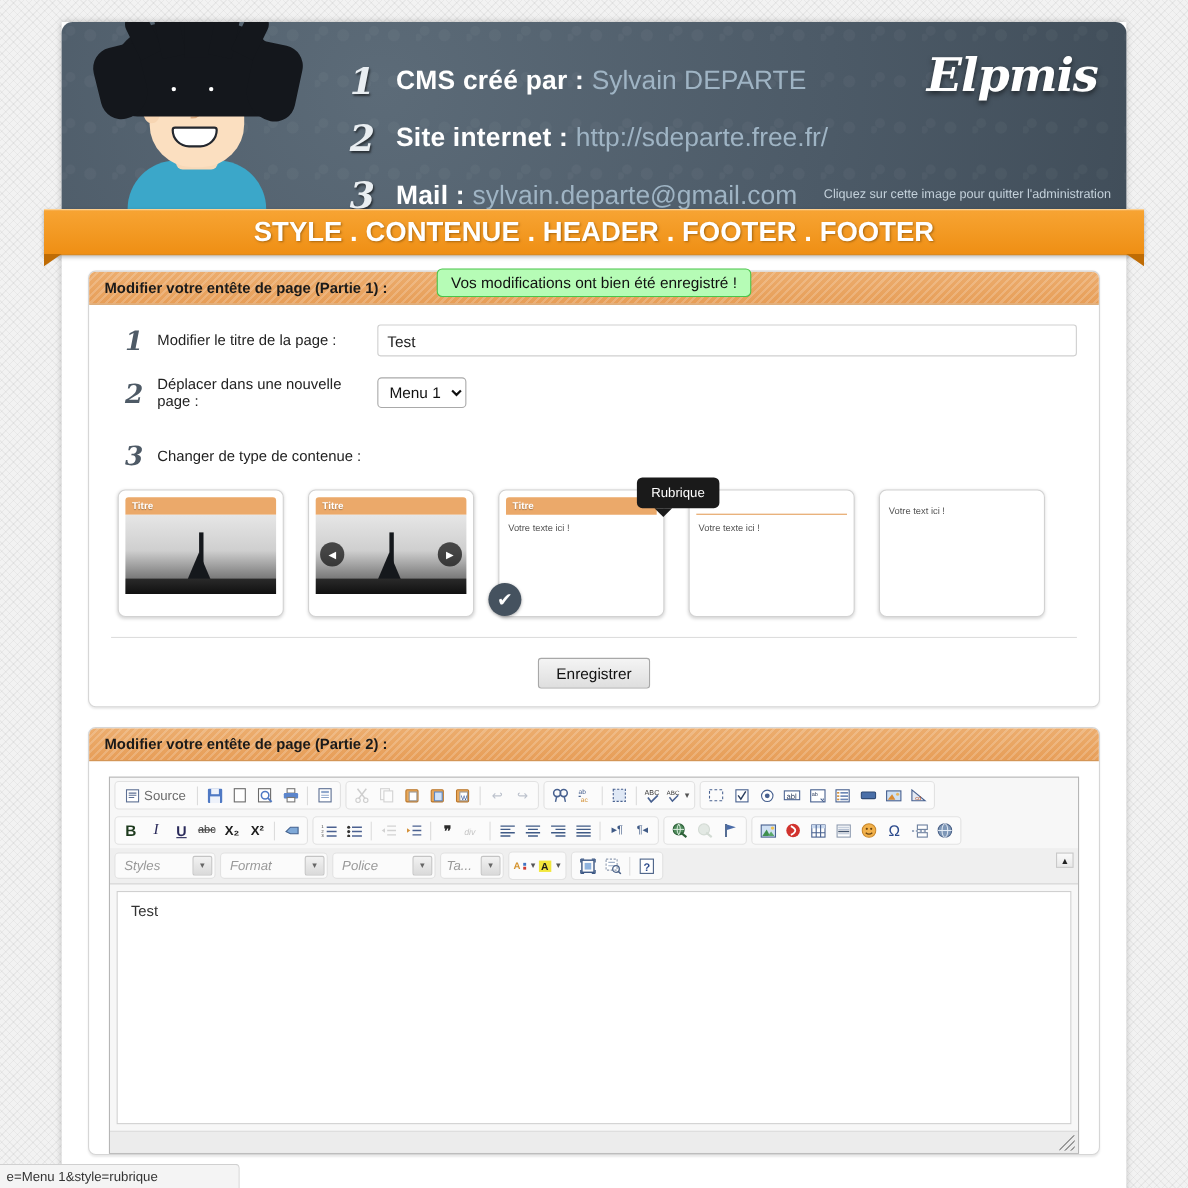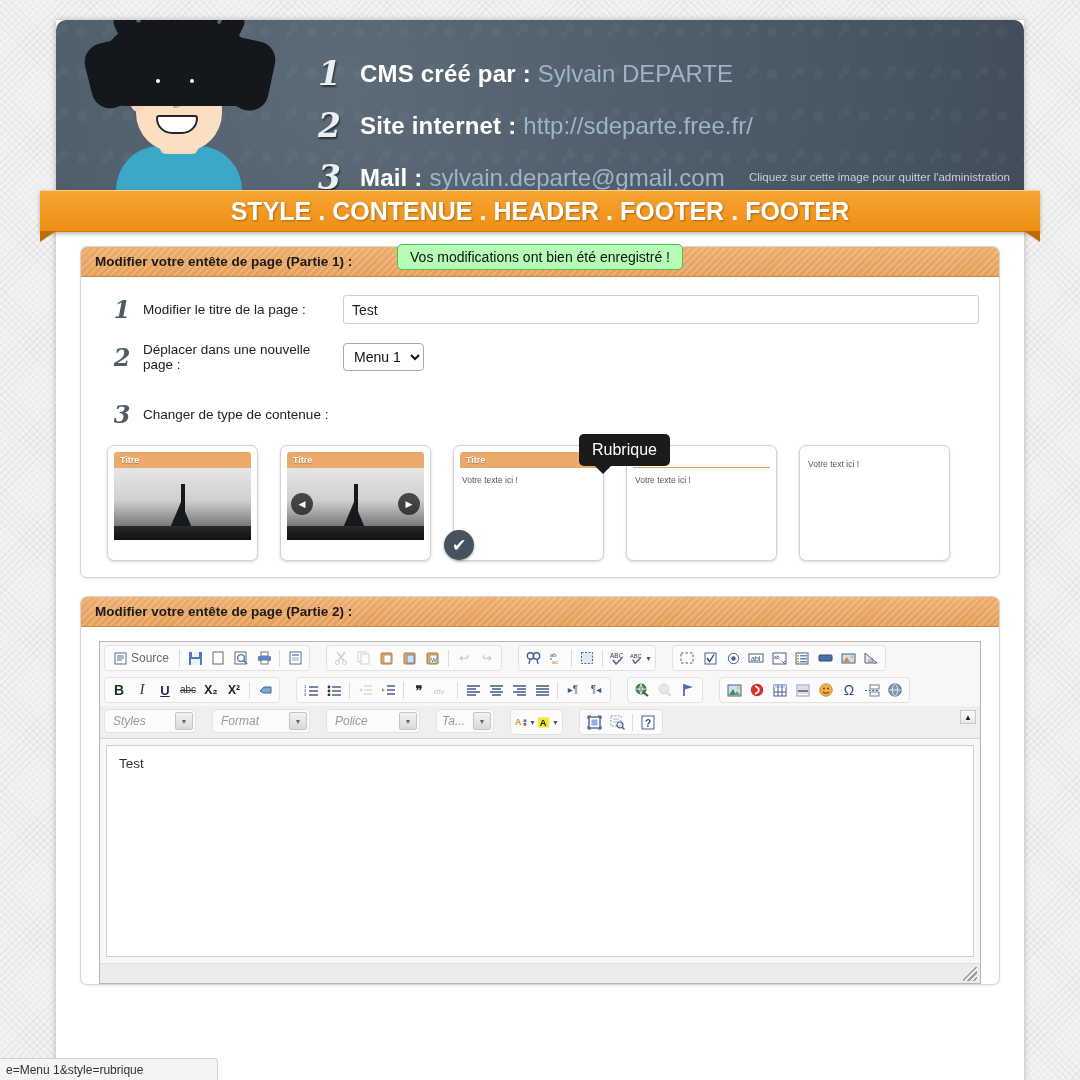--- a/index.html
+++ b/index.html
@@ -229,39 +229,39 @@
   .thumb.plain { border:1px solid #d2d2d2; background:#fff; }
 
   #check-badge {
     position:absolute; left:343px; top:95px; width:30px; height:30px;
     background:#45525f; border-radius:50%;
     display:flex; align-items:center; justify-content:center;
     color:#fff; font-size:17px; box-shadow:0 1px 3px rgba(0,0,0,.35);
   }
   #tooltip {
     position:absolute; left:478px; top:-1px; background:#1a1a1a; color:#fff;
-    font-size:16px; padding:7px 13px; border-radius:5px; white-space:nowrap;text-align:right;
+    font-size:12px; padding:7px 13px; border-radius:5px; white-space:nowrap;text-align:right;
   }
   #tooltip::after {
     content:""; position:absolute; left:16px; bottom:-8px;
     border-left:8px solid transparent; border-right:8px solid transparent;
     border-top:8px solid #1a1a1a;
   }
 
   #save-row { text-align:center; border-top:1px solid #ddd; margin-top:18px; padding-top:18px; }
   .btn {
     background:linear-gradient(#f4f4f4,#dedede); border:1px solid #a8a8a8;
     border-radius:3px; padding:5px 16px; font-size:14px; color:#111;
     font-family:"Liberation Sans", sans-serif; cursor:pointer;
   }
 
   
   #editor { border:1px solid #b6b6b6; background:#f7f7f7; margin:14px 18px 0 18px; }
   .tbrow {
-    display:flex; flex-wrap:nowrap; gap:16px;
+    display:flex; align-items:center; flex-wrap:nowrap; gap:4px;
     padding:3px 4px; position:relative;
   }
   .tbgroup {
     display:flex; align-items:center; gap:1px;
     background:#fbfbfb; border:1px solid #e2e2e2; border-radius:4px;
     padding:1px 3px;
   }
   .tbbtn {
     width:22px; height:22px; display:flex; align-items:center; justify-content:center;
     font-size:12px; color:#4a5a78; border-radius:3px; cursor:pointer;
@@ -352,20 +352,21 @@
         <span class="blabel">Site internet :</span>
         <span class="bvalue">http://sdeparte.free.fr/</span>
       </div>
       <div class="bline">
         <span class="bnum">3</span>
         <span class="blabel">Mail :</span>
         <span class="bvalue">sylvain.departe@gmail.com</span>
       </div>
     </div>
 
+    <div id="logo">Elpmis</div>
     <div id="banner-note">Cliquez sur cette image pour quitter l'administration</div>
   </div>
 
   <div id="navwrap">
     <div id="nav">
       <span class="navitem">STYLE</span>
       <span class="navsep">.</span>
       <span class="navitem">CONTENUE</span>
       <span class="navsep">.</span>
       <span class="navitem">HEADER</span>
@@ -437,20 +438,23 @@
           </div>
 
           <div class="thumb plain">
             <div class="body-txt">Votre text ici !</div>
           </div>
 
           <div id="check-badge">✔</div>
           <div id="tooltip">Rubrique</div>
         </div>
 
+        <div id="save-row">
+          <button class="btn">Enregistrer</button>
+        </div>
       </div>
     </div>
 
     <div class="panel">
       <div class="panel-head">Modifier votre entête de page (Partie 2) :</div>
 
       <div id="editor">
 
         <div class="tbrow">
           <div class="tbgroup">

